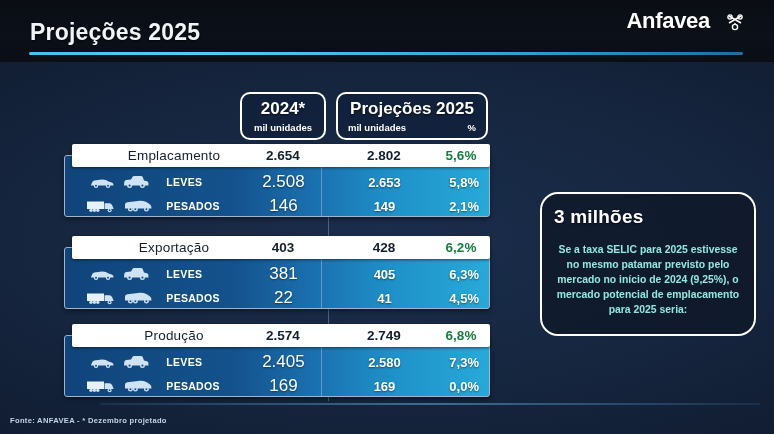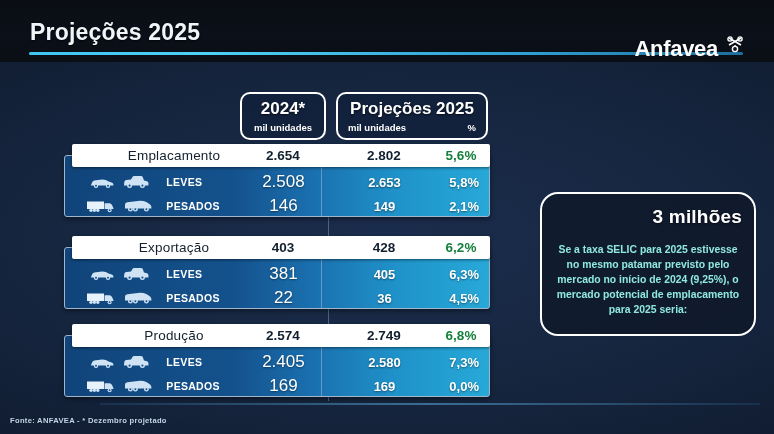--- a/index.html
+++ b/index.html
@@ -23,22 +23,22 @@
     position:absolute; left:30px; top:19px;
     font-size:23px; font-weight:bold; color:#f2f5f8; letter-spacing:.2px;
     text-shadow:0 1px 2px rgba(0,0,0,.7);
   }
   .header-rule{
     position:absolute; left:29px; top:52px; width:714px; height:3px;
     background:linear-gradient(90deg,#3fc5f0 0%, #4fd0f5 25%, #2f9ed0 70%, #1d6f9c 100%);
     border-radius:2px;
   }
   .logo{
-    position:absolute; right:30px; top:36px;
-    display:flex; align-items:flex-start; gap:8px;
+    position:absolute; right:30px; top:8px;
+    display:flex; align-items:flex-end; gap:16px;
   }
   .logo-text{
     font-size:22px; font-weight:bold; color:#ffffff; letter-spacing:-.3px;
     position:relative;
   }
   .logo-mark{ width:18px; height:20px; }
 
   
   .hdr-box{
     position:absolute;
@@ -106,21 +106,21 @@
   .data-row .v2{ width:96px;  text-align:center; font-size:13px; font-weight:bold; color:#ffffff;
                  text-shadow:0 1px 2px rgba(0,0,0,.45); }
   .data-row .v3{ width:58px;  text-align:center; font-size:13px; font-weight:bold; color:#ffffff;
                  text-shadow:0 1px 2px rgba(0,0,0,.45); }
 
   
   .callout{
     position:absolute; left:540px; top:192px; width:216px; height:144px;
     border:2px solid #ffffff; border-radius:18px;
     background:rgba(14,22,38,.72);
-    display:flex; flex-direction:column; align-items:flex-end;
+    display:flex; flex-direction:column; align-items:flex-start;
     padding:12px 12px 22px;
   }
   .callout-title{
     font-size:19px; font-weight:bold; color:#ffffff; letter-spacing:.2px;
     text-shadow:0 1px 2px rgba(0,0,0,.6);
   }
   .callout-text{
     margin-top:14px; font-size:10.4px; font-weight:bold; line-height:1.45;
     color:#8fe9e2; text-align:center;
   }
@@ -282,21 +282,21 @@
           <circle cx="7.4" cy="10.2" r="2.4" fill="#cfe3f5"></circle>
             <circle cx="7.4" cy="10.2" r="1" fill="#14528d"></circle>
           <circle cx="12.4" cy="10.2" r="2.4" fill="#cfe3f5"></circle>
             <circle cx="12.4" cy="10.2" r="1" fill="#14528d"></circle>
           <circle cx="23.4" cy="10.2" r="2.4" fill="#cfe3f5"></circle>
             <circle cx="23.4" cy="10.2" r="1" fill="#14528d"></circle>
         </svg>
       </span>
       <span class="rowlabel">PESADOS</span>
       <span class="v1">22</span>
-      <span class="v2">36</span>
+      <span class="v2">41</span>
       <span class="v3">4,5%</span>
     </div>
   </div>
 
   <div class="block" id="block-producao">
     <div class="block-body"></div>
 
     <div class="title-row">
       <span class="cat">Produção</span>
       <span class="v1">2.574</span>

